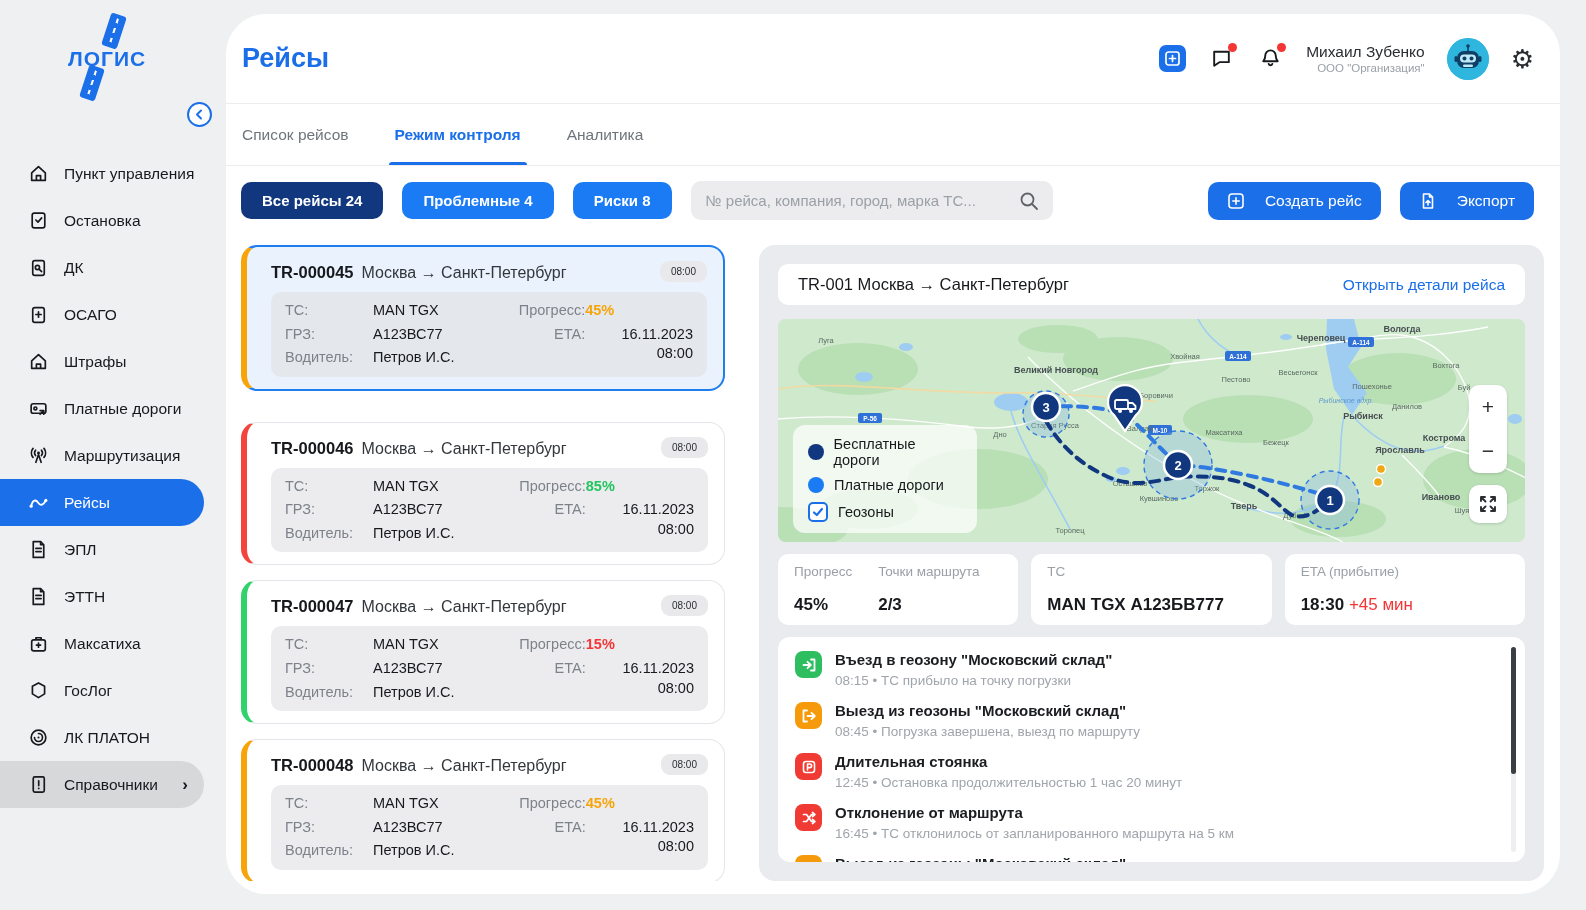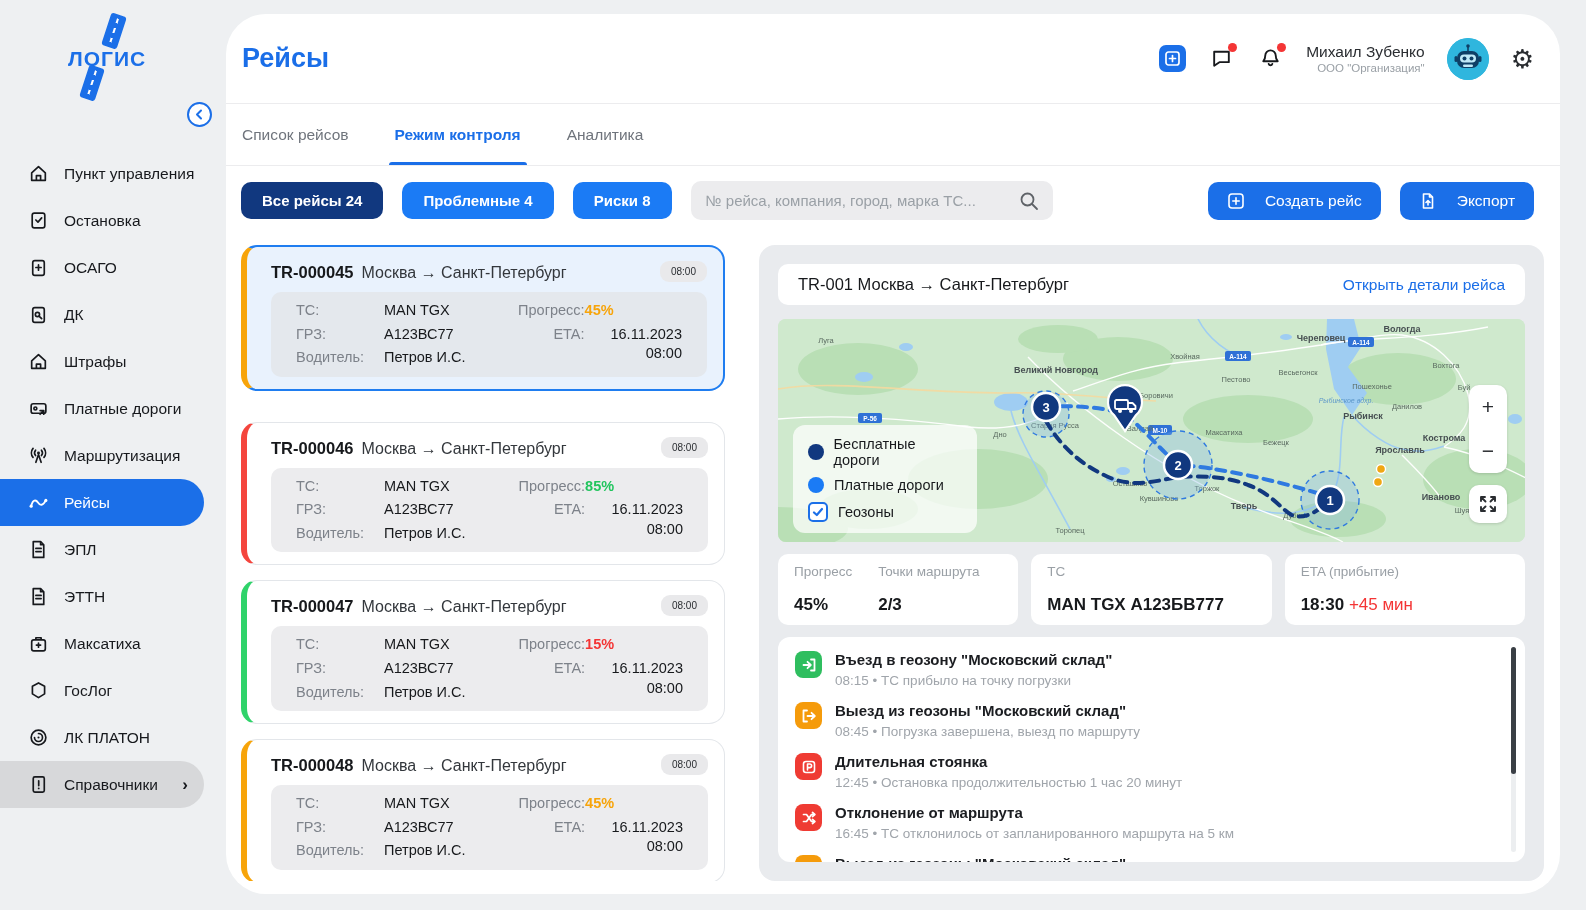--- a/index.html
+++ b/index.html
@@ -75,21 +75,21 @@
   
   .trip-list { width:484px; display:flex; flex-direction:column; gap:15px; overflow:hidden; }
   .trip-card { position:relative; background:#fff; border:1.5px solid #e3e6ea; border-left:6px solid #f7a40a;
     border-radius:16px; padding:12px 12px 12px 0; cursor:pointer; flex:0 0 135px; }
   .trip-card.selected { border:2px solid #1f7df0; border-left:6px solid #f7a40a; background:#e9f2fd; }
   .tc-head { display:flex; align-items:flex-end; padding:2px 4px 10px 24px; }
   .tc-id { font-weight:bold; font-size:16.5px; color:#17191c; margin-right:8px; }
   .tc-route { font-size:16px; color:#33373c; }
   .tc-time { margin-left:auto; background:#e9e9eb; border-radius:9px; padding:5px 11px;
     font-size:10px; color:#2a2d31; }
-  .tc-details { margin:0 4px 0 24px; background:#ececee; border-radius:10px; padding:9px 25px;
+  .tc-details { margin:0 4px 0 24px; background:#ececee; border-radius:10px; padding:9px 14px;
     display:flex; }
   .trip-card.selected .tc-details { background:#e4e8ed; }
   .tc-col { display:flex; flex-direction:column; gap:4px; }
   .tc-col.left { width:53%; }
   .tc-col.right { width:47%;text-align:right; }
   .tc-row { display:flex; font-size:14.5px; line-height:1.35; }
   .tc-label { color:#7d828a; width:88px; flex:0 0 88px; }
   .tc-col.right .tc-label { width:84px; flex:0 0 84px; }
   .tc-val { color:#17191c; }
   .tc-val.prog { font-weight:bold; }
@@ -168,31 +168,31 @@
     <div class="nav-item">
       <svg width="21" height="21" viewBox="0 0 20 20" fill="none" stroke="currentColor" stroke-width="1.6" stroke-linejoin="round">
           <rect x="4" y="3" width="12" height="14" rx="2"></rect>
           <polyline points="7.5,9.5 9.5,11.5 13,7.5" stroke-linecap="round"></polyline>
         </svg>
       <span>Остановка</span>
     </div>
     <div class="nav-item">
       <svg width="21" height="21" viewBox="0 0 20 20" fill="none" stroke="currentColor" stroke-width="1.6" stroke-linejoin="round">
           <rect x="4.5" y="3.5" width="11" height="14" rx="2"></rect>
-          <path d="M10 7.5 v5 M7.5 10 h5" stroke-linecap="round"></path>
-        </svg>
-      <span>ОСАГО</span>
-    </div>
-    <div class="nav-item">
-      <svg width="21" height="21" viewBox="0 0 20 20" fill="none" stroke="currentColor" stroke-width="1.6" stroke-linejoin="round">
-          <rect x="4.5" y="3.5" width="11" height="14" rx="2"></rect>
           <circle cx="9" cy="10" r="2"></circle>
           <path d="M10.5 11.5 L13 14" stroke-linecap="round"></path>
         </svg>
       <span>ДК</span>
+    </div>
+    <div class="nav-item">
+      <svg width="21" height="21" viewBox="0 0 20 20" fill="none" stroke="currentColor" stroke-width="1.6" stroke-linejoin="round">
+          <rect x="4.5" y="3.5" width="11" height="14" rx="2"></rect>
+          <path d="M10 7.5 v5 M7.5 10 h5" stroke-linecap="round"></path>
+        </svg>
+      <span>ОСАГО</span>
     </div>
     <div class="nav-item">
       <svg width="21" height="21" viewBox="0 0 20 20" fill="none" stroke="currentColor" stroke-width="1.6" stroke-linejoin="round">
           <path d="M3.5 9.5 L10 3.5 L16.5 9.5 V16.5 H3.5 Z"></path>
           <path d="M8 16.5 v-4 h4 v4"></path>
         </svg>
       <span>Штрафы</span>
     </div>
     <div class="nav-item">
       <svg width="21" height="21" viewBox="0 0 20 20" fill="none" stroke="currentColor" stroke-width="1.6" stroke-linejoin="round">

